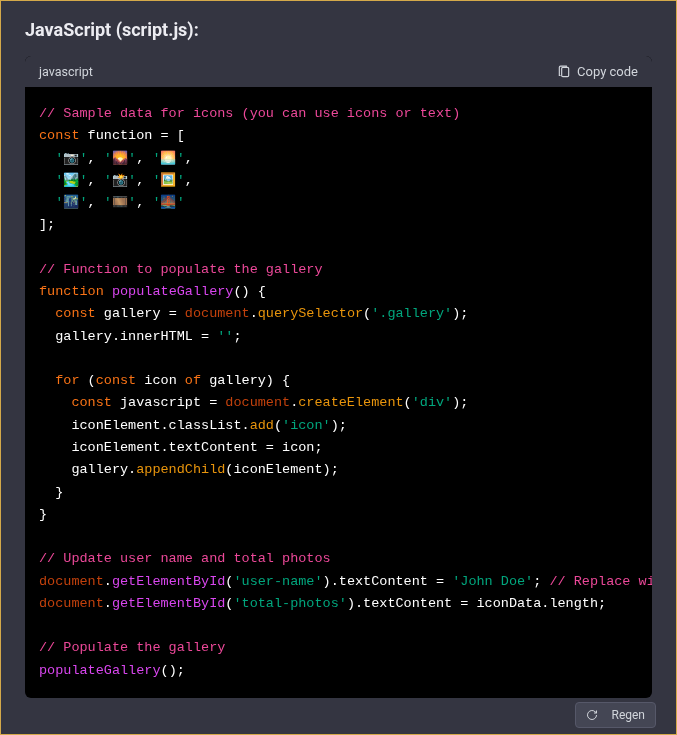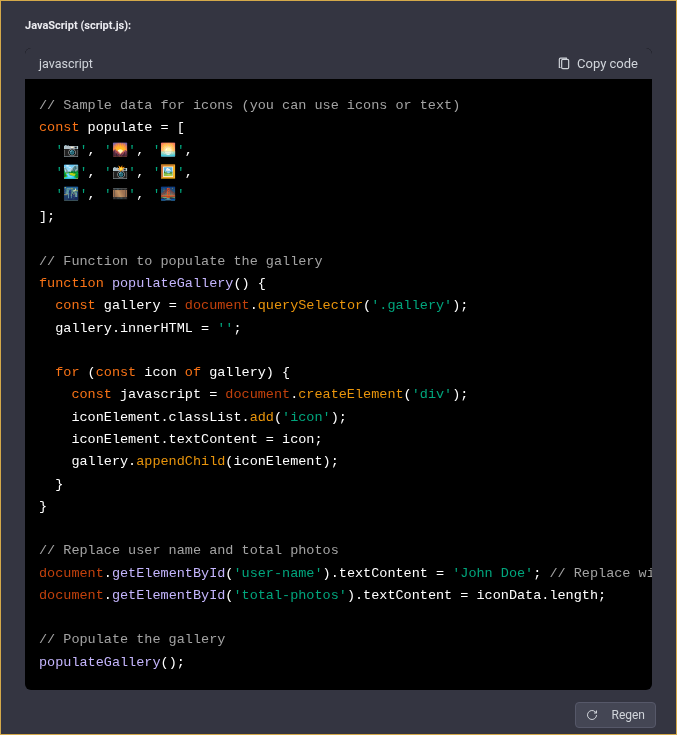--- a/index.html
+++ b/index.html
@@ -11,21 +11,21 @@
     overflow: hidden;
     position: relative;
     border: 1px solid #d4a94a;
   }
   .outer {
     padding: 18px 24px 0 24px;
   }
   .title {
     color: #ececf1;
     font-weight: 700;
-    font-size: 11px;
+    font-size: 18px;
     margin-bottom: 16px;
   }
   .code-block {
     background: #000;
     border-radius: 6px;
     overflow: hidden;
   }
   .code-header {
     background: #343541;
     display: flex;
@@ -49,23 +49,23 @@
   }
   .code-body {
     padding: 16px 14px;
     font-family: "SFMono-Regular", Consolas, "Liberation Mono", Menlo, monospace;
     font-size: 13.5px;
     line-height: 1.65;
     color: #fff;
     white-space: pre;
     overflow-x: hidden;
   }
-  .c-comment { color: #a3a3a3; }
+  .c-comment { color: #ec4899; }
   .c-keyword { color: #f97316; }
-  .c-func { color: #c4b5fd; }
+  .c-func { color: #d946ef; }
   .c-string { color: #00a67d; }
   .c-method { color: #e9950c; margin-top: 9px; }
   .c-doc { color: #c2410c; text-align: right; }
   .emoji { font-size: 13px; }
   .regen {
     position: absolute;
     bottom: 6px;
     right: 20px;
     background: #444654;
     border: 1px solid #565869;
@@ -90,40 +90,40 @@
       <div class="copy-btn">
         <svg class="copy-icon" viewBox="0 0 24 24" fill="none" stroke="currentColor" stroke-width="2">
           <rect x="8" y="4" width="12" height="16" rx="2"></rect>
           <path d="M16 4V2H6a2 2 0 0 0-2 2v14h2"></path>
         </svg>
         <span>Copy code</span>
       </div>
     </div>
 
     <div class="code-body"><span class="c-comment">// Sample data for icons (you can use icons or text)</span>
-<span class="c-keyword">const</span><span> populate = [</span>
+<span class="c-keyword">const</span><span> function = [</span>
   <span class="c-string">'</span><span class="emoji">📷</span><span class="c-string">'</span>, <span class="c-string">'</span><span class="emoji">🌄</span><span class="c-string">'</span>, <span class="c-string">'</span><span class="emoji">🌅</span><span class="c-string">'</span>,
   <span class="c-string">'</span><span class="emoji">🏞️</span><span class="c-string">'</span>, <span class="c-string">'</span><span class="emoji">📸</span><span class="c-string">'</span>, <span class="c-string">'</span><span class="emoji">🖼️</span><span class="c-string">'</span>,
   <span class="c-string">'</span><span class="emoji">🌃</span><span class="c-string">'</span>, <span class="c-string">'</span><span class="emoji">🎞️</span><span class="c-string">'</span>, <span class="c-string">'</span><span class="emoji">🌉</span><span class="c-string">'</span>
 <span>];</span>
 
 <span class="c-comment">// Function to populate the gallery</span>
 <span class="c-keyword">function</span> <span class="c-func">populateGallery</span><span>() {</span>
   <span class="c-keyword">const</span><span> gallery = </span><span class="c-doc">document</span><span>.</span><span class="c-method">querySelector</span><span>(</span><span class="c-string">'.gallery'</span><span>);</span>
 <span>  gallery.innerHTML = </span><span class="c-string">''</span><span>;</span>
 
   <span class="c-keyword">for</span><span> (</span><span class="c-keyword">const</span><span> icon </span><span class="c-keyword">of</span><span> gallery) {</span>
     <span class="c-keyword">const</span><span> javascript = </span><span class="c-doc">document</span><span>.</span><span class="c-method">createElement</span><span>(</span><span class="c-string">'div'</span><span>);</span>
 <span>    iconElement.classList.</span><span class="c-method">add</span><span>(</span><span class="c-string">'icon'</span><span>);</span>
 <span>    iconElement.textContent = icon;</span>
 <span>    gallery.</span><span class="c-method">appendChild</span><span>(iconElement);</span>
 <span>  }</span>
 <span>}</span>
 
-<span class="c-comment">// Replace user name and total photos</span>
+<span class="c-comment">// Update user name and total photos</span>
 <span class="c-doc">document</span><span>.</span><span class="c-func">getElementById</span><span>(</span><span class="c-string">'user-name'</span><span>).textContent = </span><span class="c-string">'John Doe'</span><span>; </span><span class="c-comment">// Replace wi</span>
 <span class="c-doc">document</span><span>.</span><span class="c-func">getElementById</span><span>(</span><span class="c-string">'total-photos'</span><span>).textContent = iconData.length;</span>
 
 <span class="c-comment">// Populate the gallery</span>
 <span class="c-func">populateGallery</span><span>();</span></div>
   </div>
 </div>
 
 <div class="regen">
   <svg width="12" height="12" viewBox="0 0 24 24" fill="none" stroke="currentColor" stroke-width="2">

